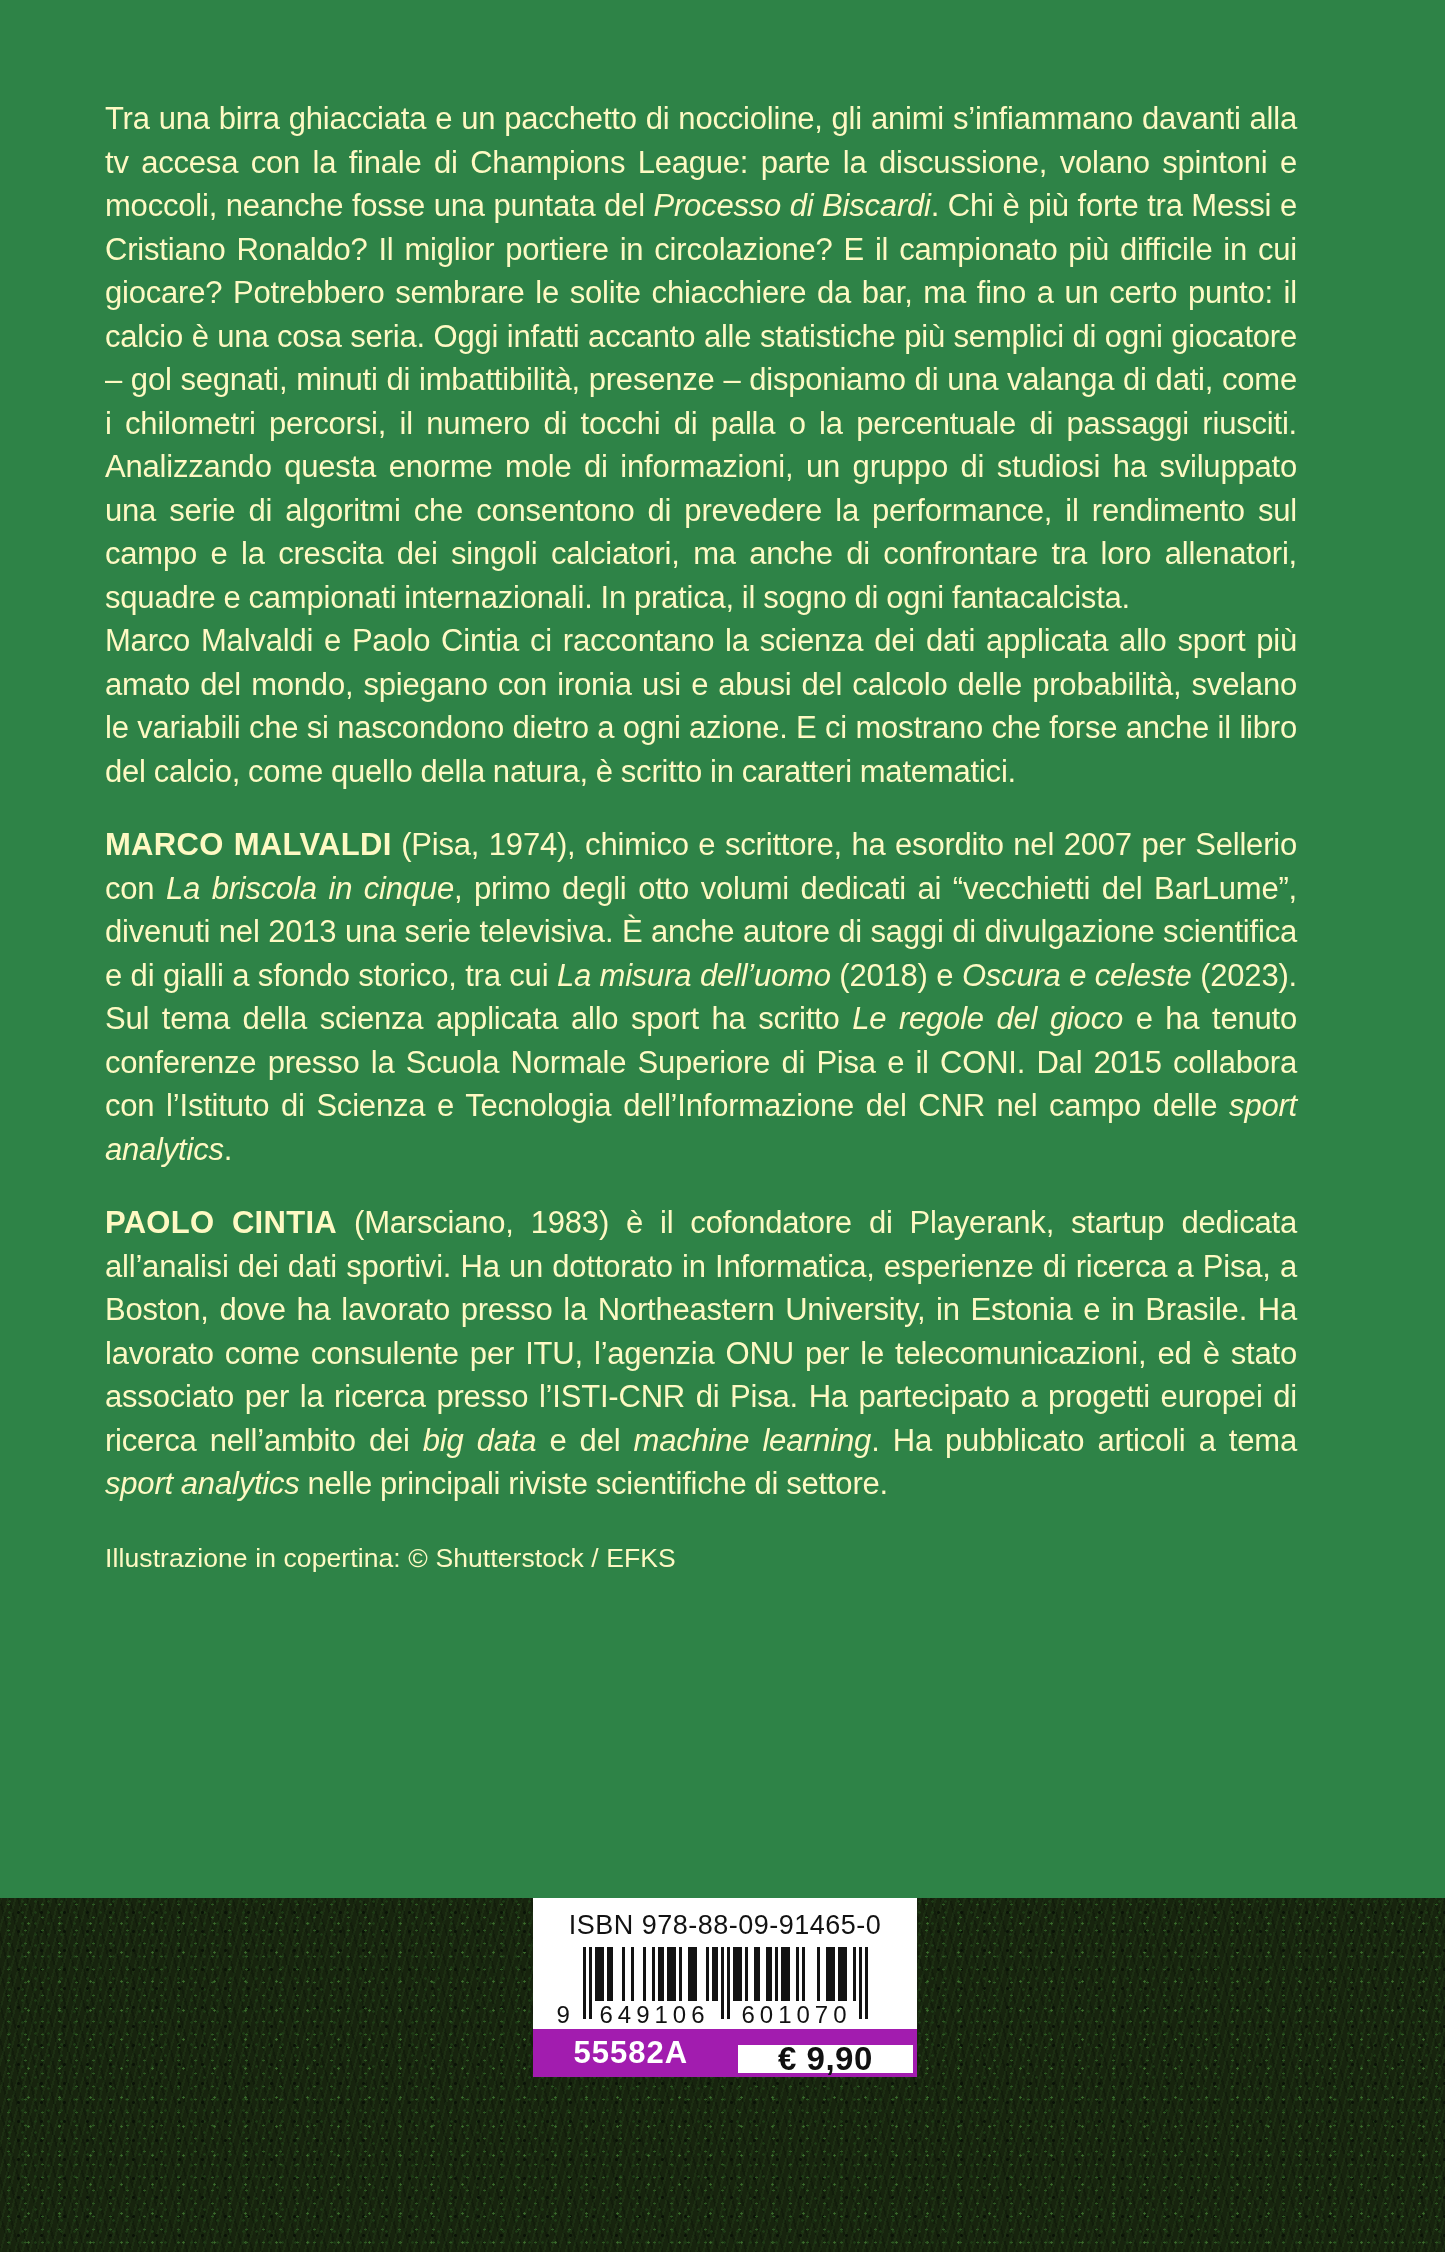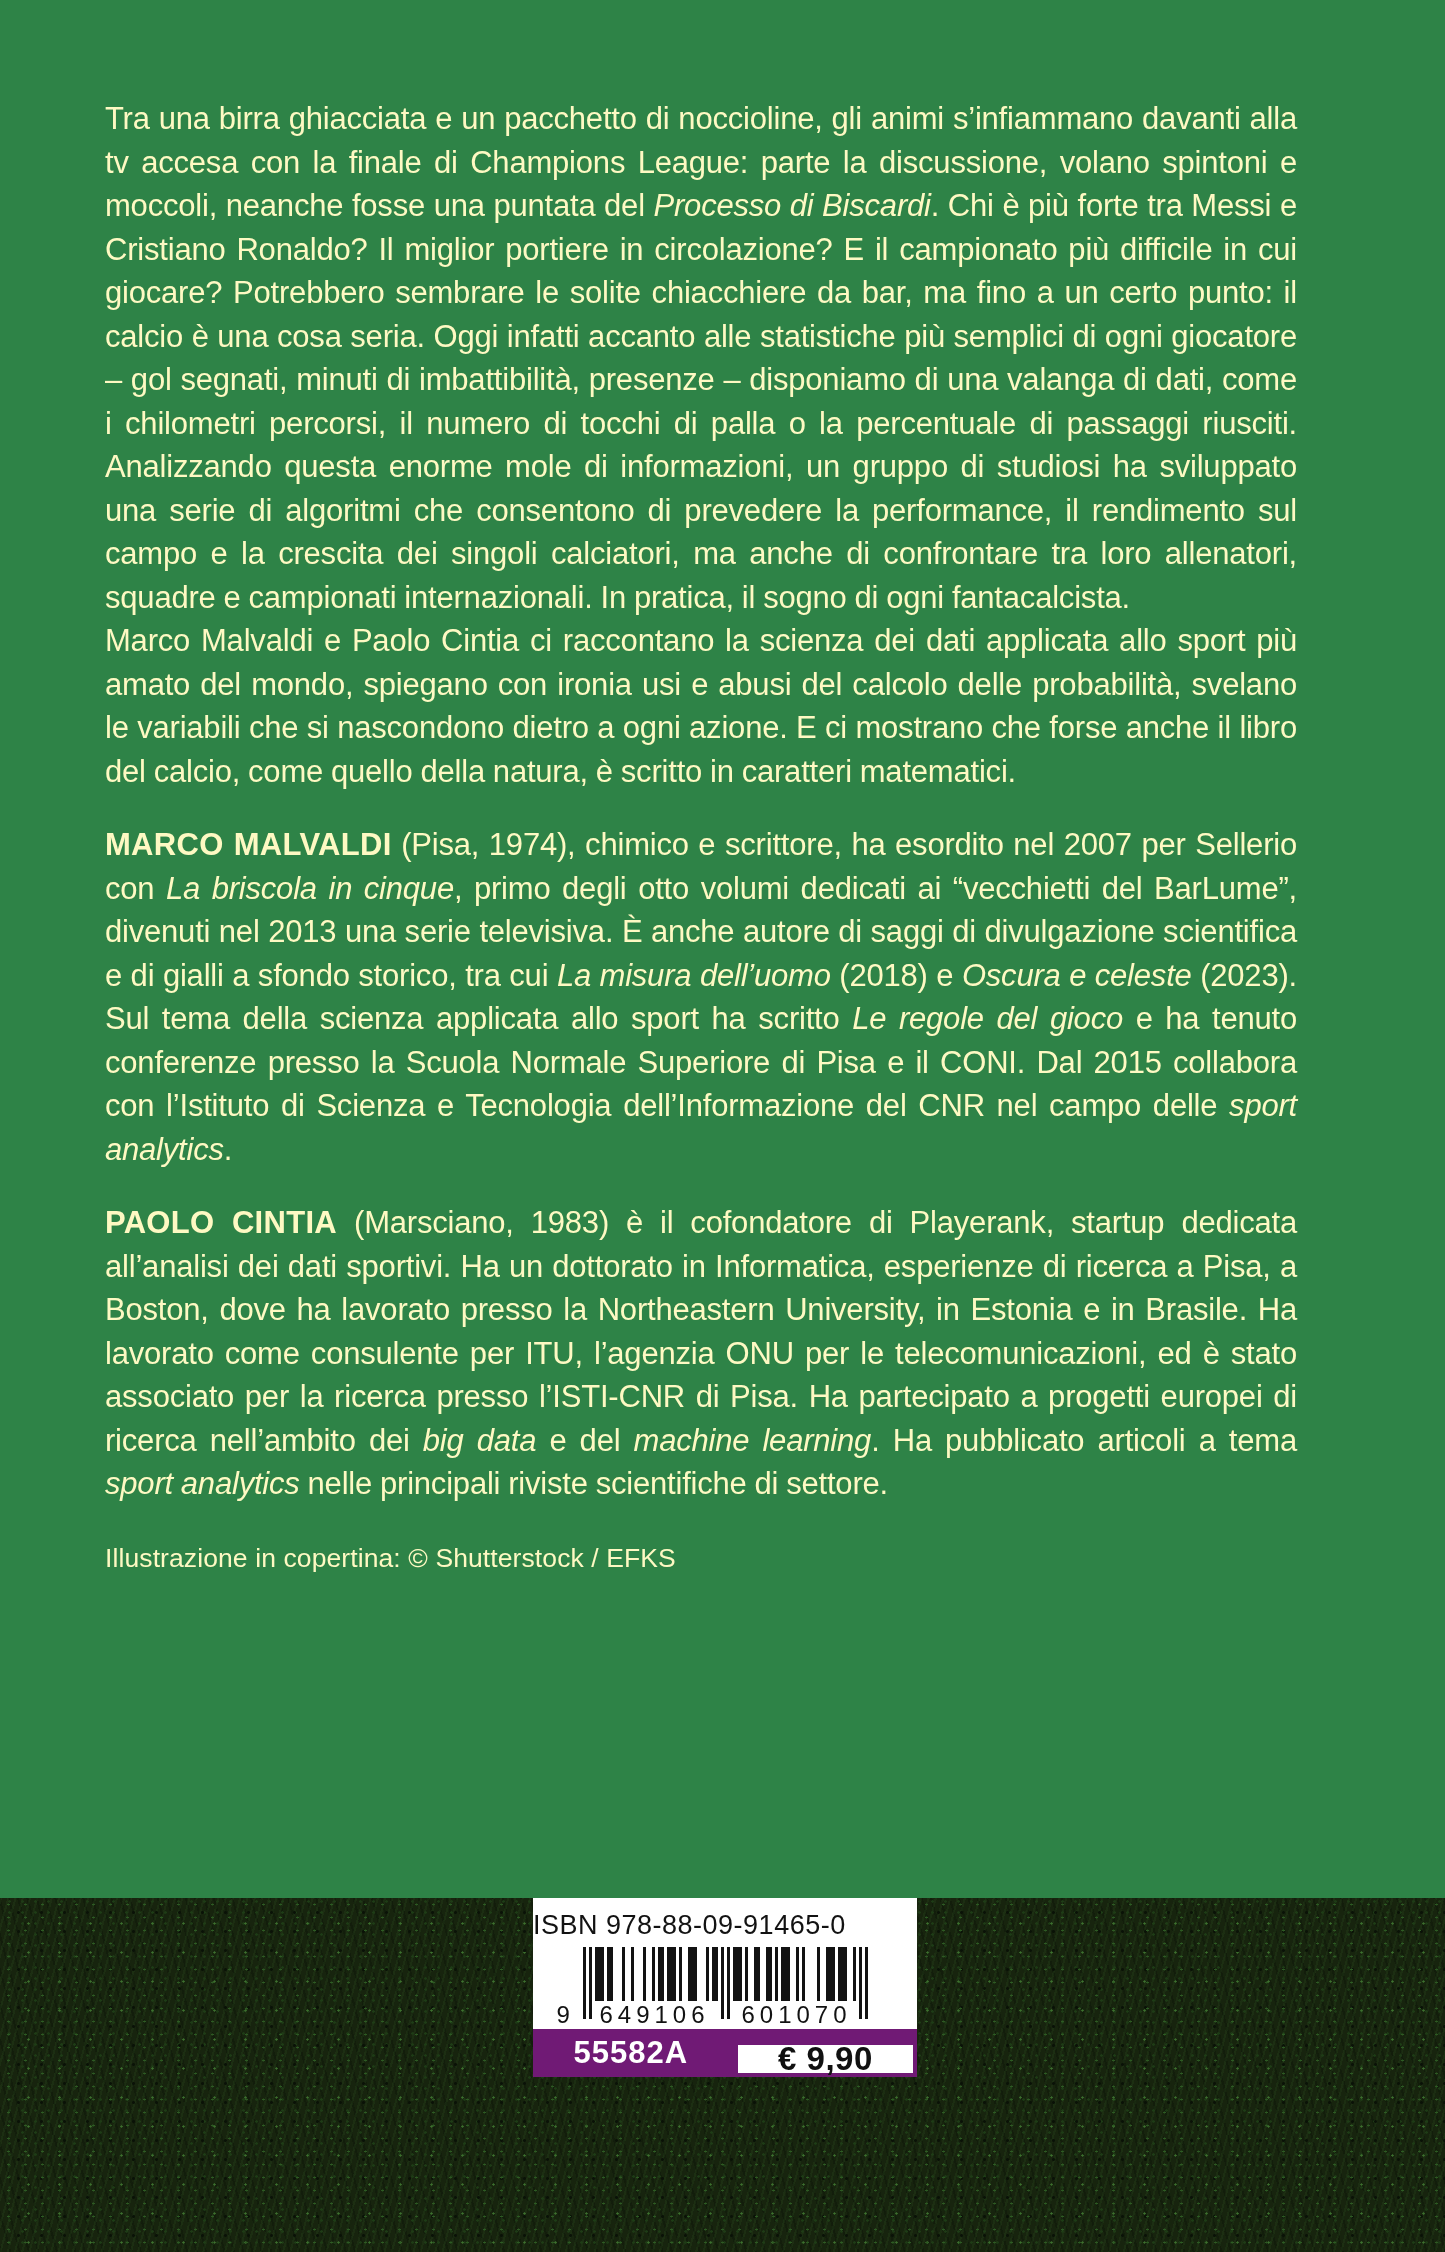--- a/index.html
+++ b/index.html
@@ -57,20 +57,21 @@
   
   .barcode-wrap{
     position:absolute;left:533px;top:1898px;width:384px;
   }
   .barcode-box{
     background:#ffffff;
     padding:12px 0 2px 0;
   }
   .isbn{
     color:#121212;
+    text-align:center;
     font-size:27px;
     letter-spacing:0.5px;
     margin:0 0 6px 0;
   }
   .bars{
     position:relative;
     width:285px;height:78px;
     margin:0 auto 2px auto;
   }
   .bars svg{position:absolute;left:0;top:0;}
@@ -81,21 +82,21 @@
     letter-spacing:5px;
     top:54px;
     white-space:nowrap;
   }
   .digit-first{left:-26px;}
   .digit-left{left:72px;transform:translateX(-50%);}
   .digit-right{left:214px;transform:translateX(-50%);}
   .band{
     display:flex;
     height:48px;
-    background:#701a75;
+    background:#a21caf;
     gap:9px;
   }
   .code{
     width:51%;
     display:flex;align-items:center;justify-content:center;
     color:#ffffff;
     font-weight:bold;
     font-size:31px;
     letter-spacing:1px;
   }

